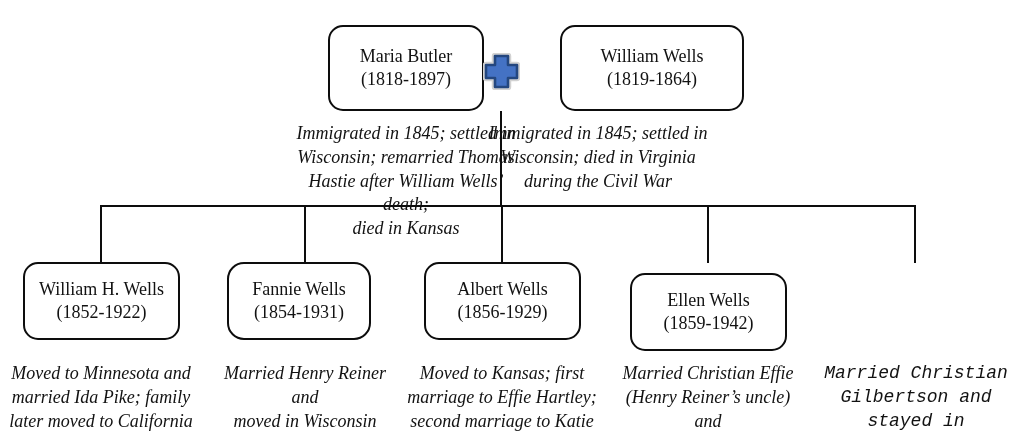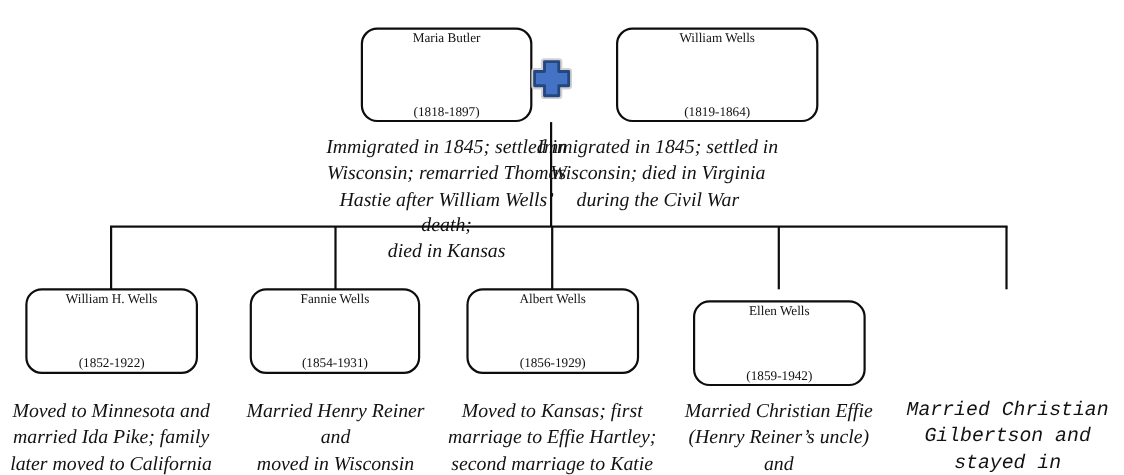--- a/index.html
+++ b/index.html
@@ -3,22 +3,22 @@
 <meta charset="utf-8">
 <style>
   html,body{margin:0;padding:0;background:#ffffff;}
   .stage{
     position:relative;width:1022px;height:432px;background:#ffffff;
     font-family:"Liberation Serif", serif;color:#121212;overflow:hidden;
   }
   .node{
     position:absolute;box-sizing:border-box;background:#ffffff;
     border:2.25px solid #0d0d0d;border-radius:15px;
-    display:flex;flex-direction:column;align-items:center;justify-content:space-between;
-    text-align:center;font-size:12px;line-height:1.28;
+    display:flex;flex-direction:column;align-items:center;justify-content:center;
+    text-align:center;font-size:18px;line-height:1.28;
   }
   .node .name{white-space:nowrap;}
   .node .years{white-space:nowrap;}
   .note{
     position:absolute;font-style:italic;font-size:18px;line-height:1.32;
     text-align:center;white-space:pre-line;color:#121212;
   }
   .vline,.hline{position:absolute;background:#0d0d0d;}
   .plus-wrap{position:absolute;left:483px;top:53px;width:37px;height:37px;}
   
@@ -29,21 +29,21 @@
   
   .stem{left:500px;top:111px;width:2px;height:95px;}
   .crossbar{left:100px;top:205px;width:816px;height:2px;}
   .d0{left:100px;top:206px;width:2px;height:57px;}
   .d1{left:304px;top:206px;width:2px;height:57px;}
   .d2{left:501px;top:206px;width:2px;height:57px;}
   .d3{left:707px;top:206px;width:2px;height:57px;}
   .d4{left:914px;top:206px;width:2px;height:57px;}
   
   .c0{left:23px; top:262px;width:157px;height:78px;}
-  .c1{left:227px;top:262px;width:155px;height:78px;}
+  .c1{left:227px;top:262px;width:144px;height:78px;border-radius:17px;}
   .c2{left:424px;top:262px;width:157px;height:78px;}
   .c3{left:630px;top:273px;width:157px;height:78px;}
   .c4{left:838px;top:262px;width:157px;height:78px;}
   
   .cn0{left:6px;  top:362px;width:190px;}
   .cn1{left:210px;top:362px;width:190px;}
   .cn2{left:407px;top:362px;width:190px;}
   .cn3{left:613px;top:362px;width:190px;}
   .cn4{left:821px;top:362px;width:190px;font-family:Liberation Mono, monospace;}
 </style>

